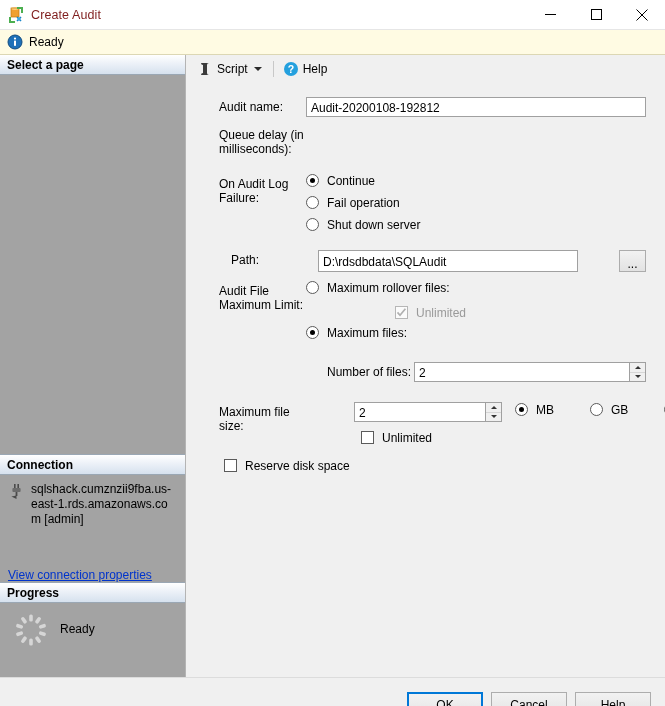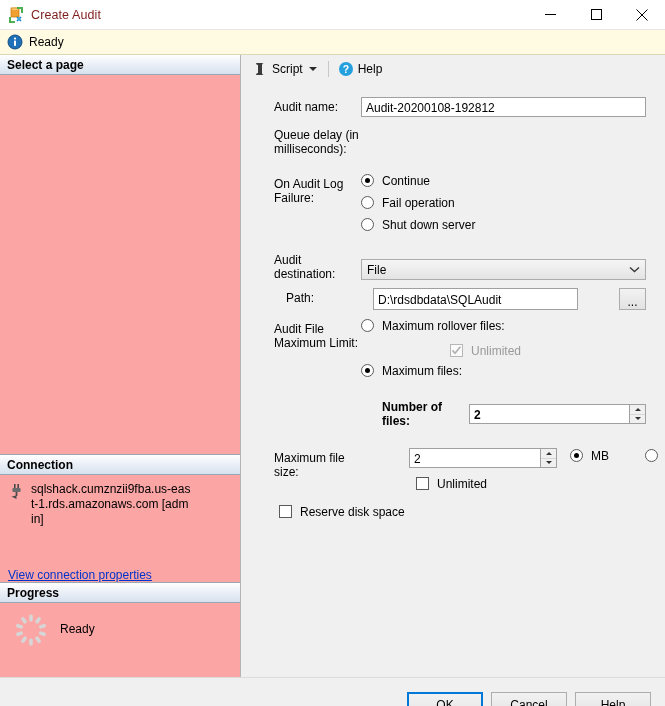--- a/index.html
+++ b/index.html
@@ -71,22 +71,22 @@
 
   
   .main {
     display: flex;
     height: 622px;
     background: #f0f0f0;
   }
 
   
   .leftpane {
-    width: 241px;
-    background: #fca5a5;
+    width: 186px;
+    background: #a3a3a3;
     border-right: 1px solid #b4b4b4;
     display: flex;
     flex-direction: column;
     box-sizing: border-box;
     flex: none;
   }
   .section-head {
     height: 19px;
     background: linear-gradient(to bottom, #ffffff 0%, #e8eef6 55%, #d6e1ee 100%);
     border-top: 1px solid #9aa7b4;
@@ -504,33 +504,20 @@
             <span class="radio"></span>
             <span class="lbl">Fail operation</span>
           </div>
           <div class="radio-line">
             <span class="radio"></span>
             <span class="lbl">Shut down server</span>
           </div>
         </div>
       </div>
 
-      <div class="row" style="margin-bottom:7px;">
-        <div class="flabel">Audit destination:</div>
-        <div class="fctl" style="padding-right:19px; padding-top:9px;">
-          <div class="combo">
-            <span class="cv">File</span>
-            <span class="chev">
-              <svg width="11" height="7" viewBox="0 0 11 7">
-                  <path d="M1 1.4 L5.5 5.6 L10 1.4" fill="none" stroke="#3a3a3a" stroke-width="1.4"></path>
-                </svg>
-            </span>
-          </div>
-        </div>
-      </div>
 
       <div class="row" style="margin-bottom:9px;margin-left:12px;">
         <div class="flabel">Path:</div>
         <div class="fctl" style="display:flex; align-items:center; padding-right:19px;">
           <div class="txtbox" style="flex:1 1 auto; height:22px; line-height:18px;">D:\rdsdbdata\SQLAudit</div>
           <div style="width:41px;"></div>
           <div class="browse-btn">...</div>
         </div>
       </div>
 
@@ -550,21 +537,21 @@
                 </svg>
             </span>
             <span class="lbl disabled">Unlimited</span>
           </div>
 
           <div class="radio-line" style="margin-bottom:17px;">
             <span class="radio on"></span>
             <span class="lbl">Maximum files:</span>
           </div>
 
-          <div style="display:flex; align-items:center; padding-left:21px; padding-right:19px;font-weight:bold;">
+          <div style="display:flex; align-items:center; padding-left:21px; padding-right:19px;">
             <span style="font-size:12px; width:87px; flex:none;">Number of files:</span>
             <div class="spinbox" style="flex:1 1 auto;">
               <div class="txtbox">2</div>
               <div class="spin-btns">
                 <div class="spin-half">
                     <span class="sp-up"></span>
                   </div>
                 <div class="spin-half">
                     <span class="sp-dn"></span>
                   </div>

